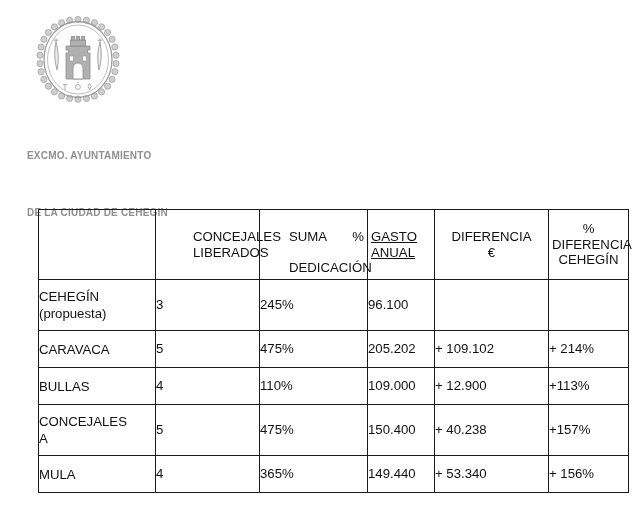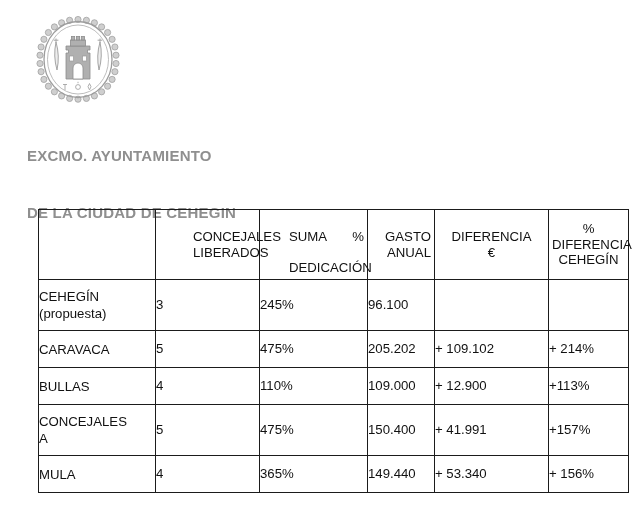--- a/index.html
+++ b/index.html
@@ -31,21 +31,21 @@
     height: 92px;
   }
   #crest-wrap svg { display: block; }
 
   #org-name {
     position: absolute;
     left: 27px;
     top: 108px;
     color: #8f8f8f;
     font-family: "Liberation Sans", sans-serif;
-    font-size: 15px;
+    font-size: 10px;
     font-weight: bold;
     letter-spacing: 0.2px;
     line-height: 19px;
     white-space: pre;
   }
   #org-name .line { display: block; }
 
   
   #data-table {
     position: absolute;
@@ -85,21 +85,21 @@
   }
   
   td.h-concejales .hd { text-align: center; padding-left: 1px; padding-right: 1px; margin-left: 36px; }
   
   td.h-suma .hd { text-align: left; padding-left: 3px; padding-right: 3px; margin-left: 26px; }
   td.h-suma .row1 {
     display: flex;
     justify-content: space-between;
     align-items: baseline;
   }
-  td.h-gasto .hd { text-align: right; }
+  td.h-gasto .hd { text-align: left; text-decoration: underline; }
   td.h-dif .hd { text-align: center; }
   td.h-pdif .hd { text-align: center; }
   td.h-blank { border-top-color: #1b1b1b; }
 
   tbody tr { height: 37px; }
   tbody tr.tall { height: 51px; }
   tbody td {
     padding: 0 0 0 4px;
     text-align: left;
   }
@@ -311,21 +311,21 @@
       <td class="num">
         <span class="cell">5</span>
       </td>
       <td class="num">
         <span class="cell">475%</span>
       </td>
       <td class="num">
         <span class="cell">150.400</span>
       </td>
       <td class="num">
-        <span class="cell">+ 41.991</span>
+        <span class="cell">+ 40.238</span>
       </td>
       <td class="num">
         <span class="cell">+157%</span>
       </td>
     </tr>
 
     <tr>
       <td class="name">
         <span class="cell">MULA</span>
       </td>

